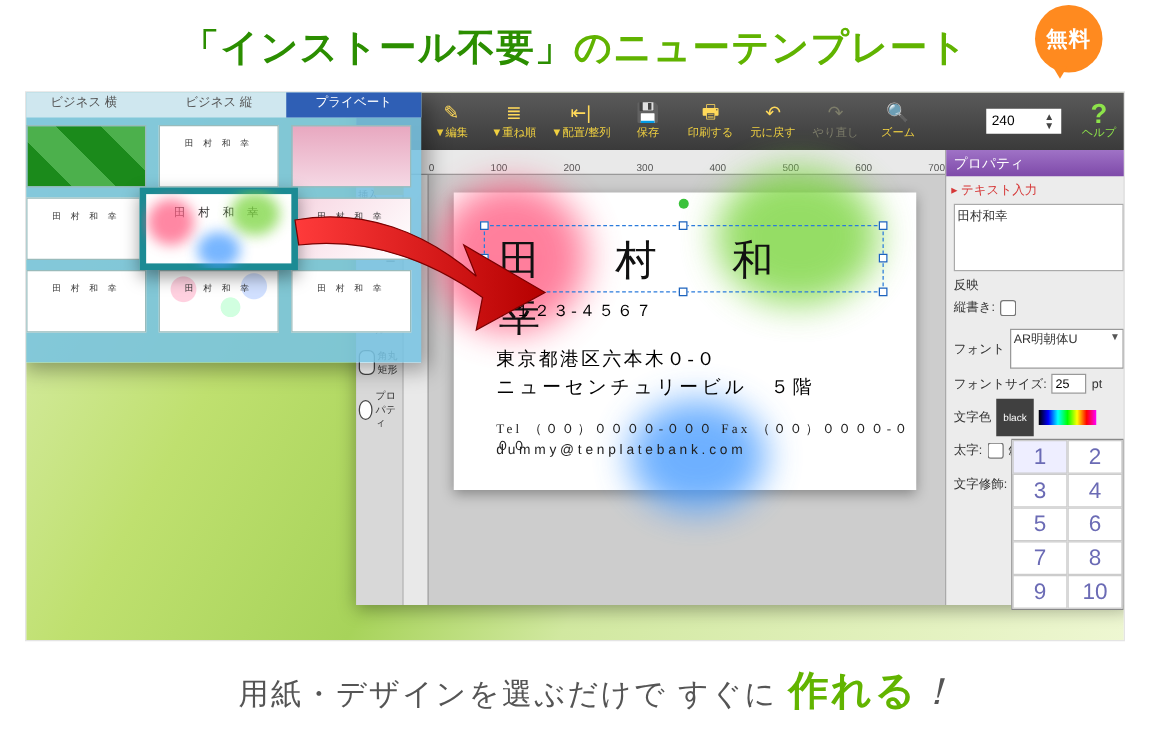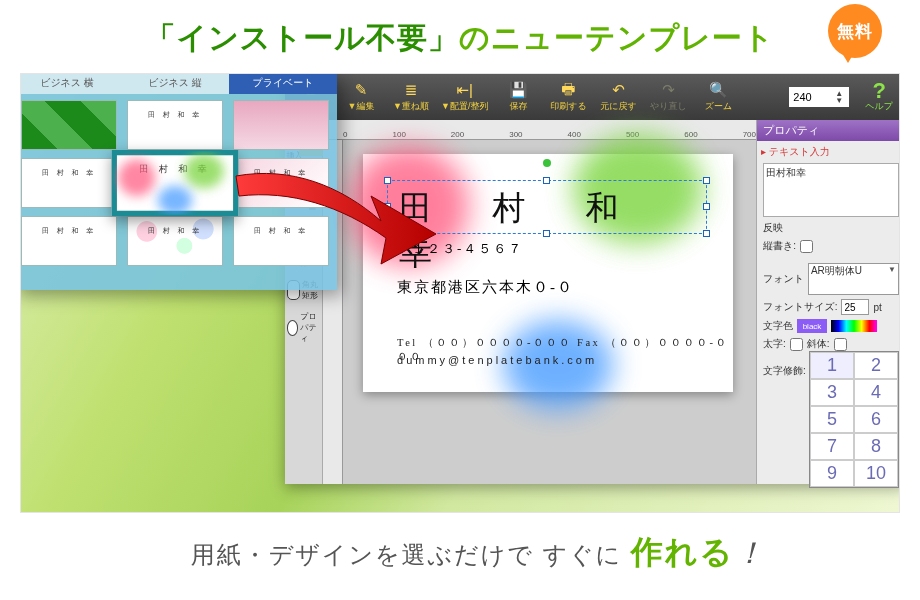--- a/index.html
+++ b/index.html
@@ -67,21 +67,21 @@
   .prop{ width:150px; background:#ececec; border-left:1px solid #aaa; font-size:10px; color:#333; padding:0; position:relative;}
   .prop-head{ background:linear-gradient(#9f72c6,#7e4aa9); color:#fff; font-size:11px; padding:3px 6px;}
   .prop-sub{ color:#d63838; font-size:10px; padding:4px 4px 2px;}
   .prop-sub::before{content:"▸ "; color:#d63838;}
   .txtarea{ margin:2px 6px; width:136px; height:54px; background:#fff; border:1px solid #aaa; font-size:10px; padding:2px;}
   .prow{ display:flex; align-items:center; gap:4px; padding:2px 6px;}
   .prow label{ font-size:10px;}
   .prow input[type=text]{ height:16px; font-size:10px; padding:2px 2px; border:1px solid #999;}
   .prow .sel{ height:32px; background:#fff; border:1px solid #999; font-size:10px; padding:0 14px 0 2px; position:relative; min-width:60px;}
   .prow .sel::after{content:"▼"; position:absolute; right:2px; top:1px; font-size:8px; color:#555;}
-  .swatch{ width:30px;height:14px; background:#8b5cf6; color:#fff; font-size:8px; display:flex;align-items:center;justify-content:center;}
+  .swatch{ width:30px;height:30px; background:#404040; color:#fff; font-size:8px; display:flex;align-items:center;justify-content:center;}
   .gradbar{ width:46px; height:12px; background:linear-gradient(90deg,#000,#00f,#0ff,#0f0,#ff0,#f00,#f0f);}
   .numpad{ position:absolute; bottom:-4px; right:6px; width:90px; border:1px solid #888; background:#fff; font-family:serif;}
   .numpad .r{ display:flex;}
   .numpad .c{ flex:1; text-align:center; font-size:18px; color:#6b6bb5; border:1px solid #ccc; padding:2px 0;}
 
   
   .picker{ position:absolute; left:-8px; top:-2px; width:324px; height:218px; background:rgba(120,195,225,.88);
            box-shadow:6px 6px 16px rgba(0,0,0,.35); }
   .ptabs{ height:22px; display:flex; background:#cfe7ef; font-size:10px;}
   .ptab{ flex:1; text-align:center; line-height:22px; color:#555; cursor:pointer;}
@@ -211,20 +211,21 @@
               <div class="h tr"></div>
             <div class="h ml"></div>
               <div class="h mr"></div>
             <div class="h bl"></div>
               <div class="h bm"></div>
               <div class="h br"></div>
           </div>
           <div class="big-name">田 村 和 幸</div>
           <div class="postal">〒１２３‐４５６７</div>
           <div class="addr1">東京都港区六本木０‐０</div>
+          <div class="addr2">ニューセンチュリービル　５階</div>
           <div class="telrow">Tel （００）００００‐０００  Fax （００）００００‐０００</div>
           <div class="mail">dummy@tenplatebank.com</div>
         </div>
       </div>
 
       <div class="prop">
         <div class="prop-head">プロパティ</div>
         <div class="prop-sub">テキスト入力</div>
         <div class="txtarea">田村和幸</div>
         <div class="prow">

